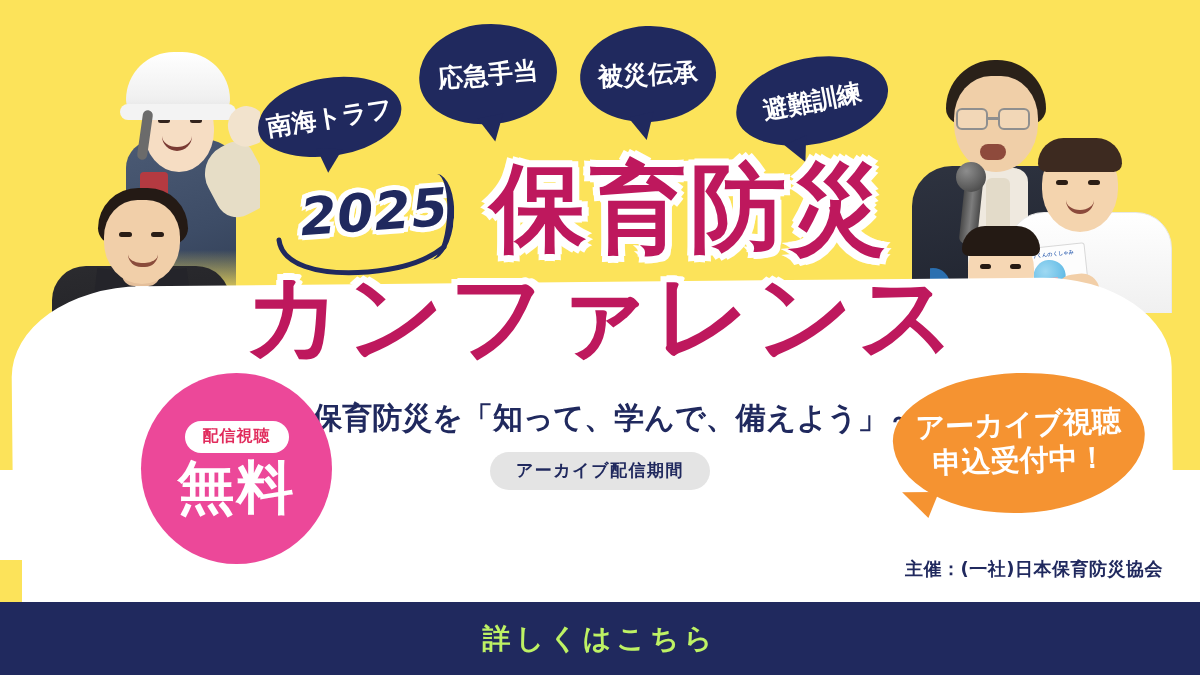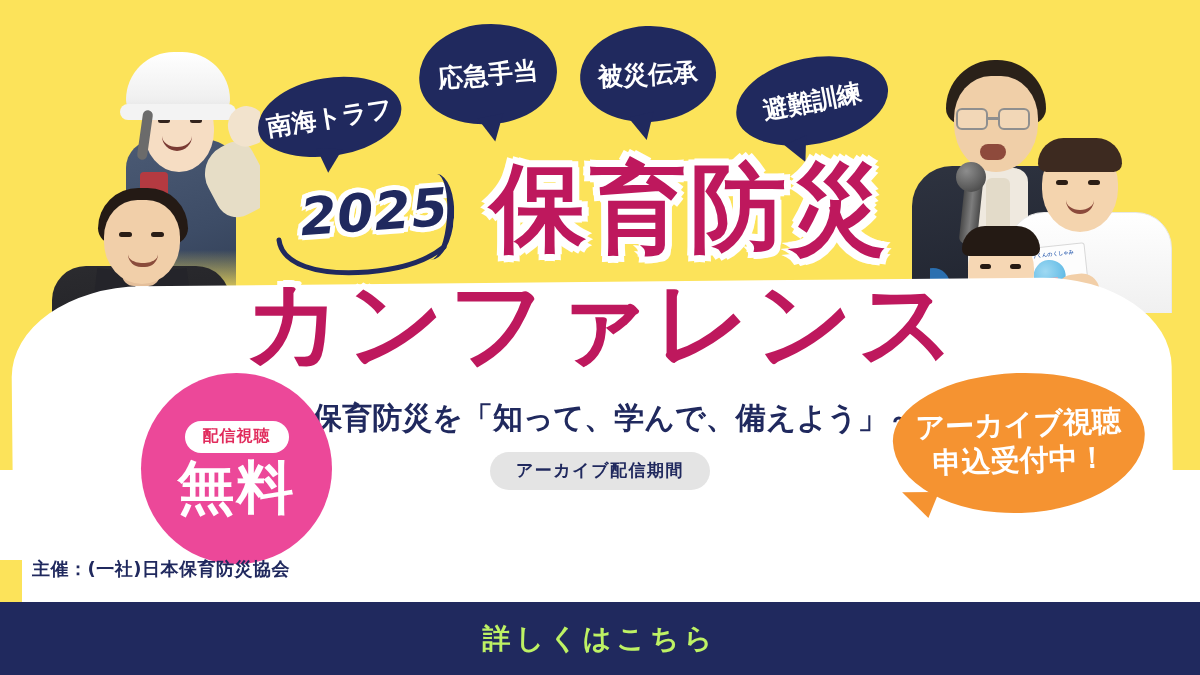--- a/index.html
+++ b/index.html
@@ -401,21 +401,21 @@
     font-size: 96px;
     font-weight: 700;
     letter-spacing: 4px;
     line-height: 1.02;
     text-shadow:
       -6px -6px 0 #fff, 6px -6px 0 #fff,
       -6px  6px 0 #fff, 6px  6px 0 #fff,
        0 -7px 0 #fff, 0 7px 0 #fff, -7px 0 0 #fff, 7px 0 0 #fff;
   }
   .main-title .line1 { display: block; padding-left: 180px; }
-  .main-title .line2 { display: block; padding-left: 4px; margin-top: 17px; }
+  .main-title .line2 { display: block; padding-left: 4px; margin-top: 10px; }
 
   .subtitle {
     position: absolute; left: 0; top: 398px; width: 1200px;
     text-align: center;
     color: #20295E;
     font-size: 30px;
     font-weight: 700;
     letter-spacing: 0px;
   }
 
@@ -499,25 +499,25 @@
     border-top: 14px solid transparent;
     border-bottom: 14px solid transparent;
     border-right: 34px solid #F59331;
     transform: rotate(24deg);
   }
 
   
   .organizer {
     position: absolute;
     left: 0; top: 557px; width: 1163px;
+    text-align: right;
     color: #20295E;
     font-size: 18px;
     font-weight: 700;
     letter-spacing: .5px;
-    margin-left: 32px;
   }
 </style>
 </head>
 <body>
 
 <div class="banner">
 
   <div class="bg-yellow"></div>
 
   <div class="photo ph-helmet">

